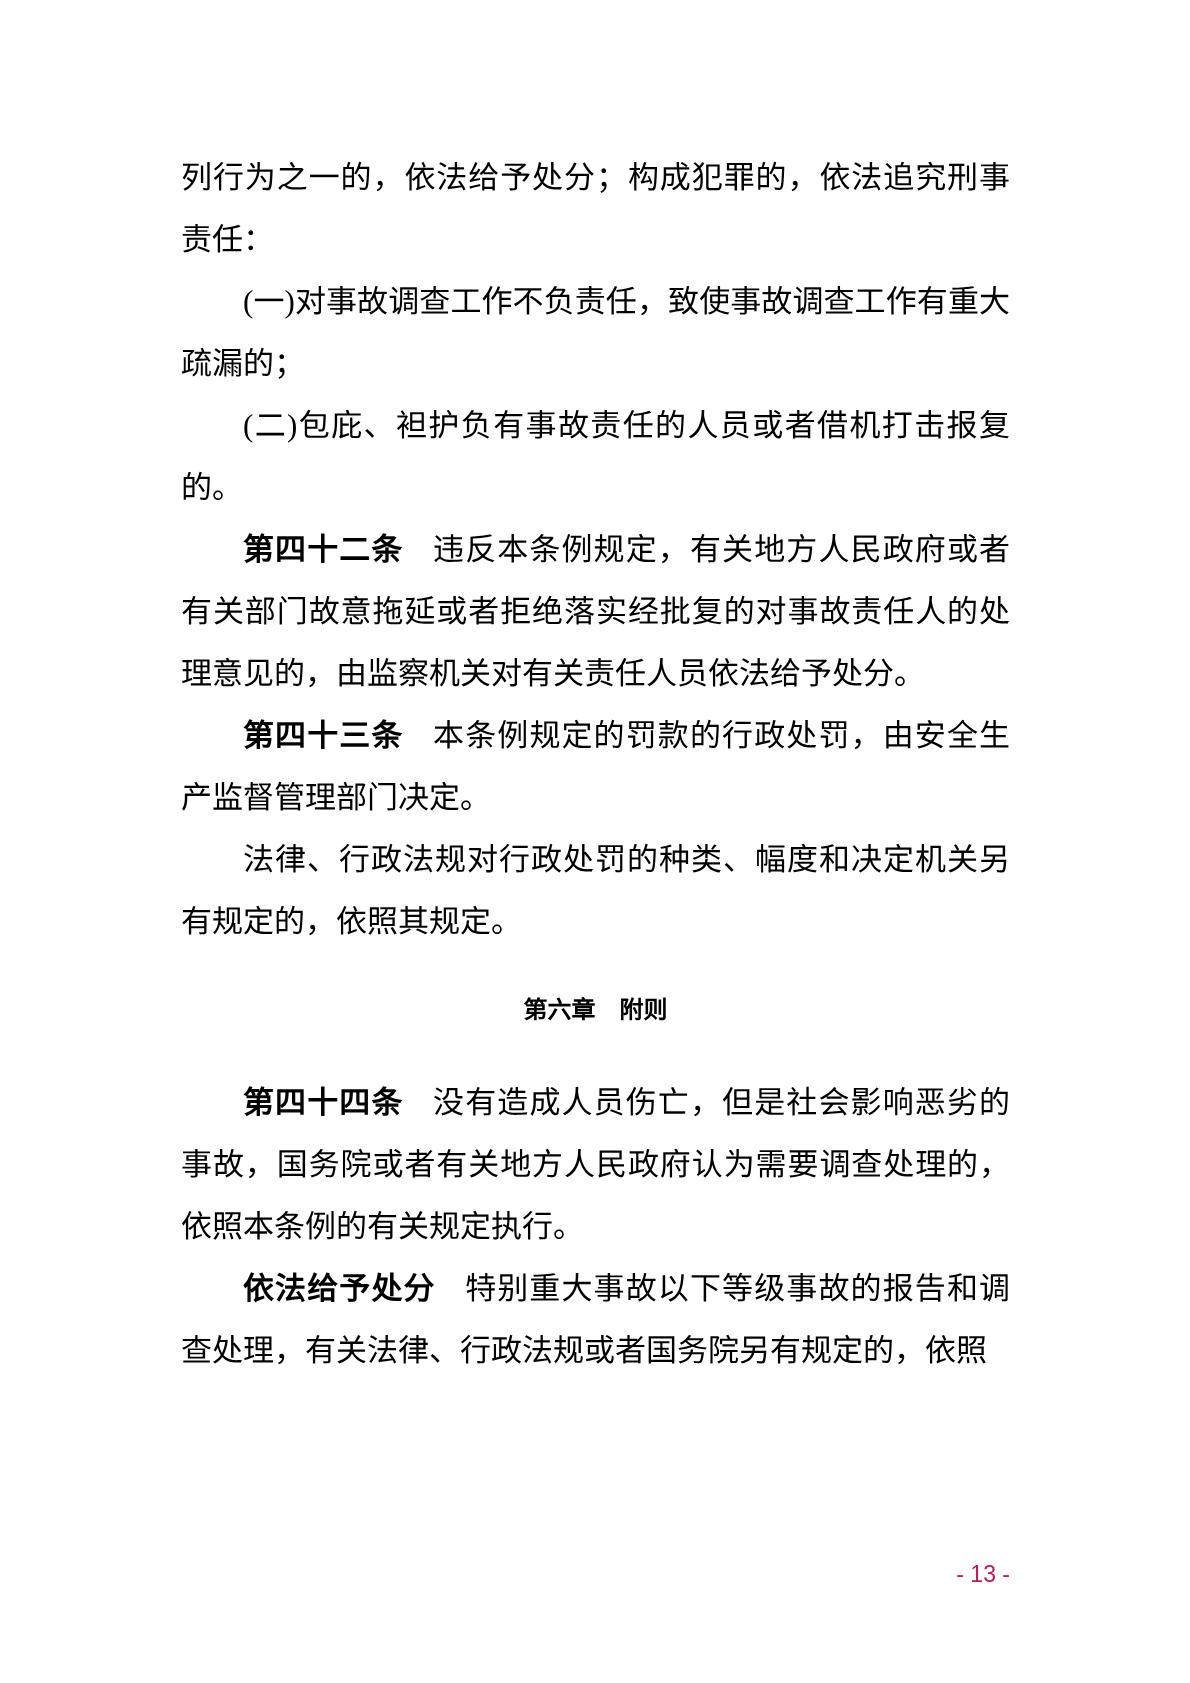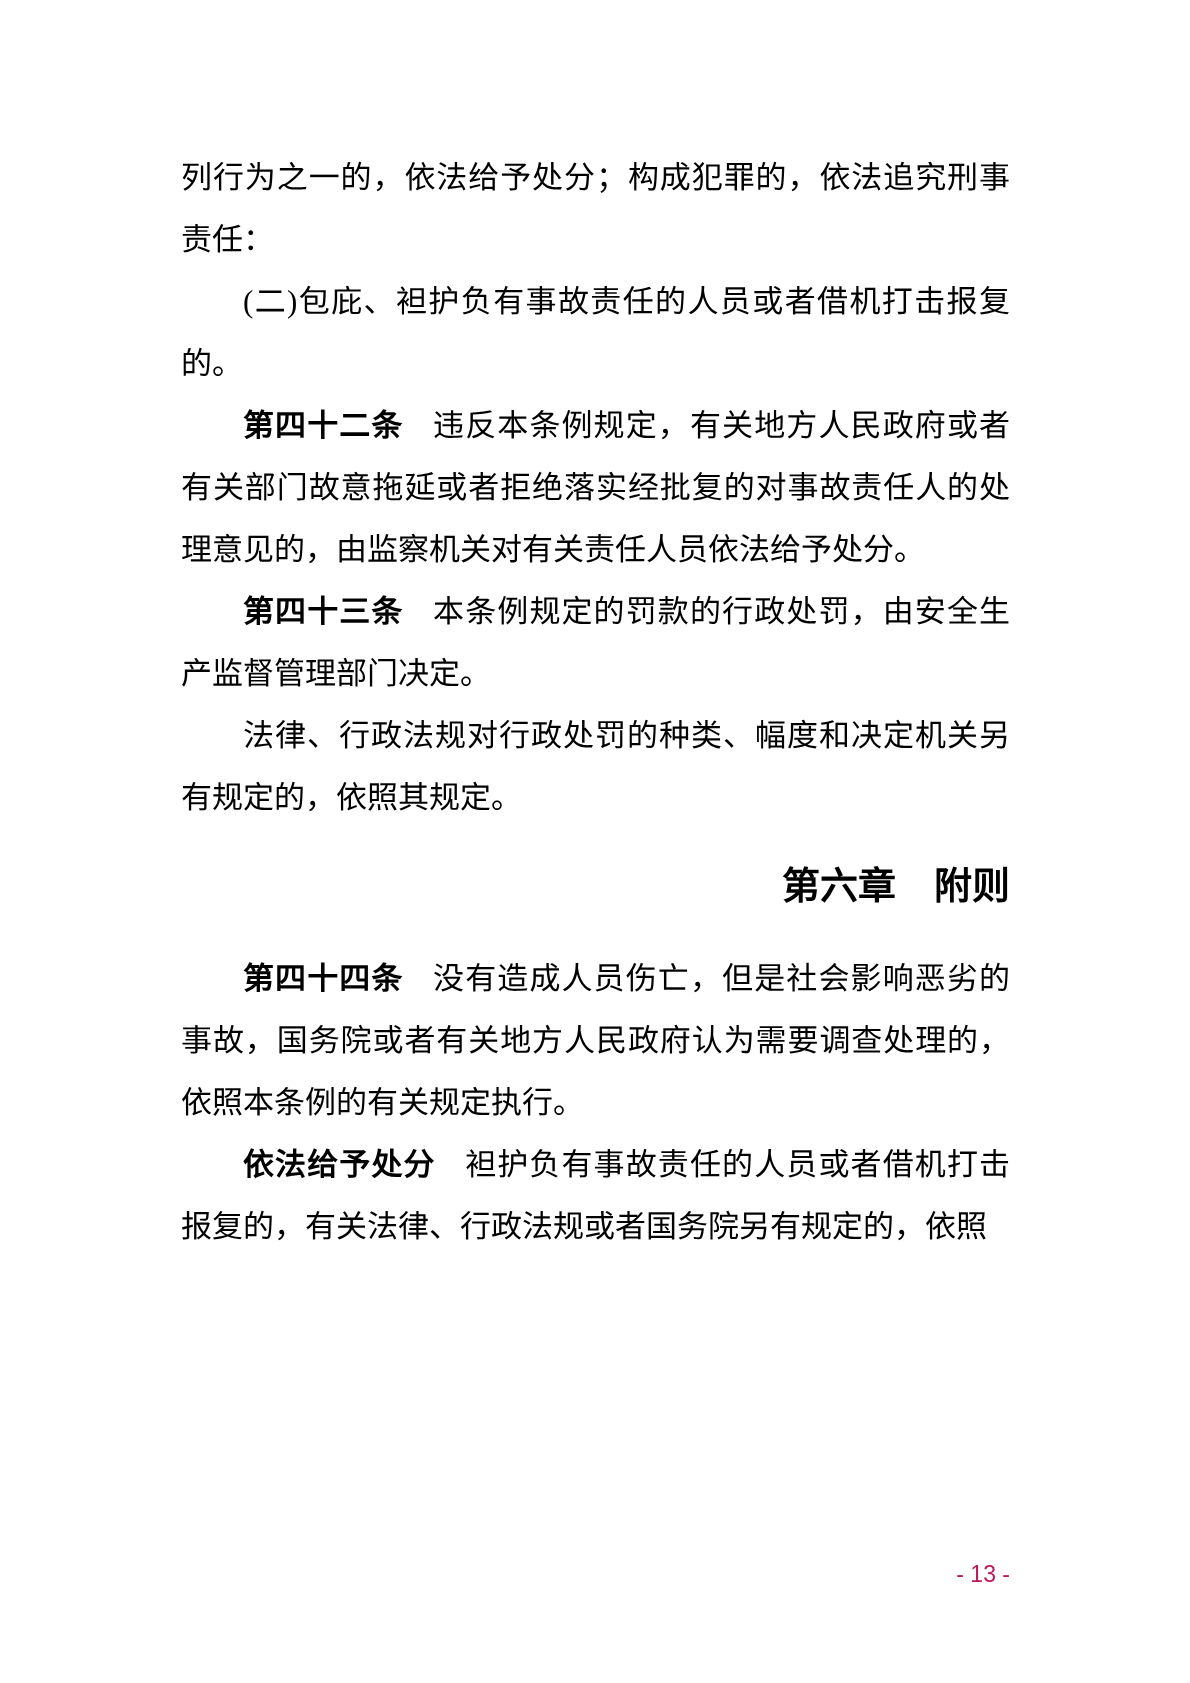--- a/index.html
+++ b/index.html
@@ -34,23 +34,23 @@
     text-indent: 2em;
   }
   .term {
     font-family: "Liberation Sans", sans-serif;
     font-weight: 700;
     margin-right: 0.95em;
     margin-top: 8px;
   }
   .chapter-heading {
     margin: 26px 0 31px 0;
-    font-size: 38px;
+    font-size: 24px;
     line-height: 62px;
-    text-align: right;
+    text-align: center;
     font-family: "Liberation Sans", sans-serif;
     font-weight: 700;
     color: #000000;
   }
   .chapter-heading .chapter-no {
     margin-right: 1em;
   }
   .page-number {
     position: absolute;
     top: 1561px;
@@ -62,32 +62,33 @@
   }
 </style>
 </head>
 <body>
 
 <div class="page">
   <div class="content">
 
     <p class="para"><span>列行为之一的，依法给予处分；构成犯罪的，依法追究刑事责任：</span></p>
 
+    <p class="para indent"><span>(一)对事故调查工作不负责任，致使事故调查工作有重大疏漏的；</span></p>
 
     <p class="para indent"><span>(二)包庇、袒护负有事故责任的人员或者借机打击报复的。</span></p>
 
     <p class="para indent"><span class="term">第四十二条</span><span>违反本条例规定，有关地方人民政府或者有关部门故意拖延或者拒绝落实经批复的对事故责任人的处理意见的，由监察机关对有关责任人员依法给予处分。</span></p>
 
     <p class="para indent"><span class="term">第四十三条</span><span>本条例规定的罚款的行政处罚，由安全生产监督管理部门决定。</span></p>
 
     <p class="para indent"><span>法律、行政法规对行政处罚的种类、幅度和决定机关另有规定的，依照其规定。</span></p>
 
     <h2 class="chapter-heading"><span class="chapter-no">第六章</span><span>附则</span></h2>
 
     <p class="para indent"><span class="term">第四十四条</span><span>没有造成人员伤亡，但是社会影响恶劣的事故，国务院或者有关地方人民政府认为需要调查处理的，依照本条例的有关规定执行。</span></p>
 
 
-    <p class="para indent"><span class="term">依法给予处分</span><span>袒护负有事故责任的人员或者借机打击报复的，有关法律、行政法规或者国务院另有规定的，依照</span></p>
+    <p class="para indent"><span class="term">依法给予处分</span><span>特别重大事故以下等级事故的报告和调查处理，有关法律、行政法规或者国务院另有规定的，依照</span></p>
 
   </div>
 
   <div class="page-number">- 13 -</div>
 </div>
 
 </body></html>

